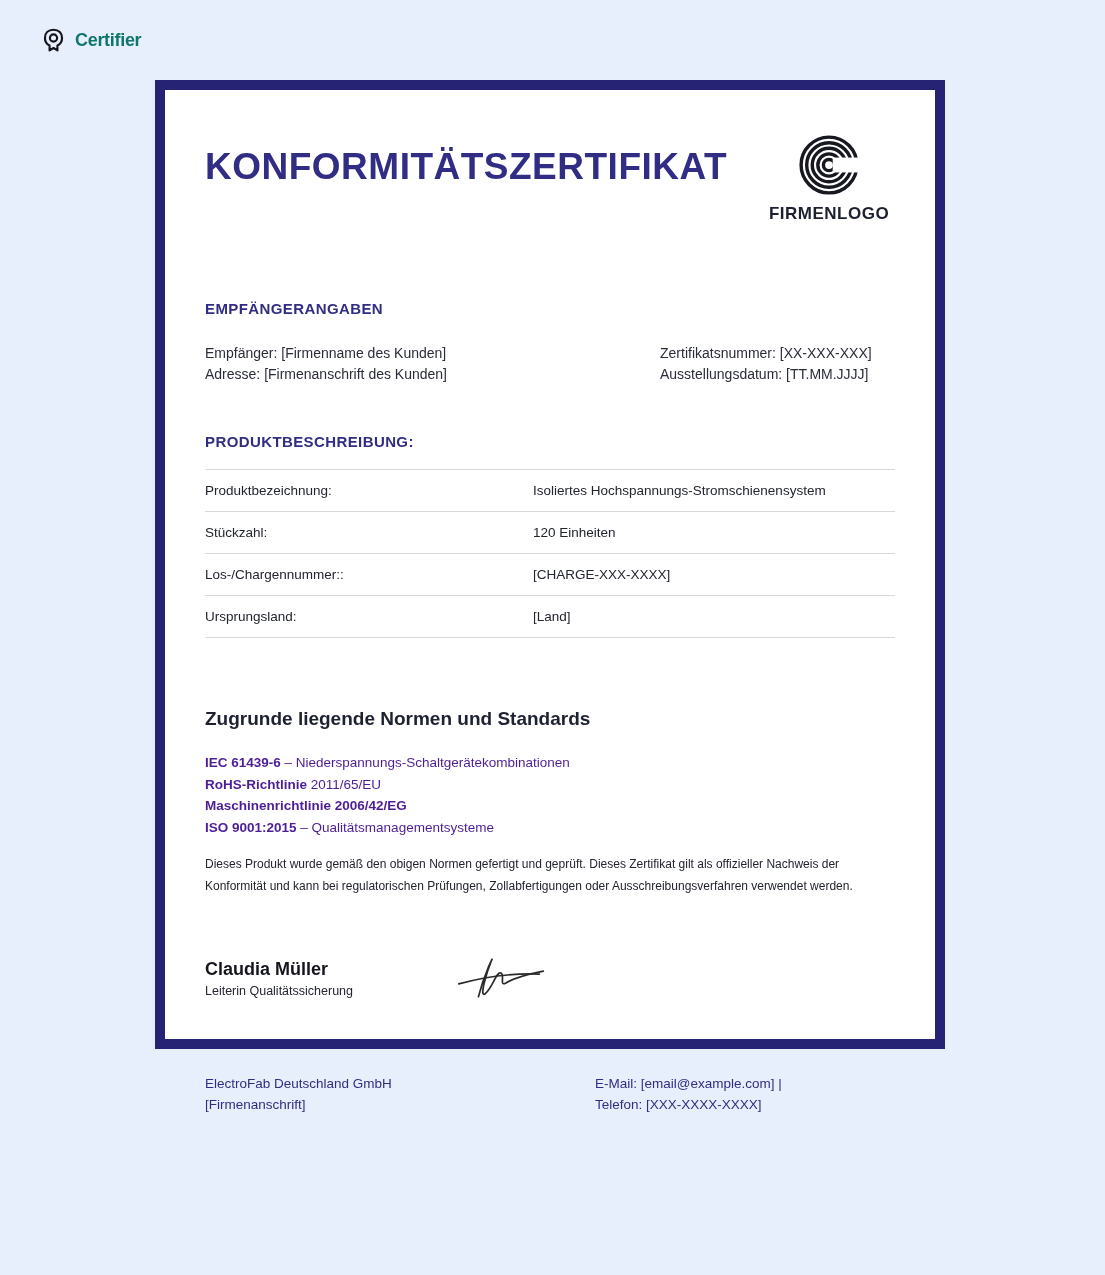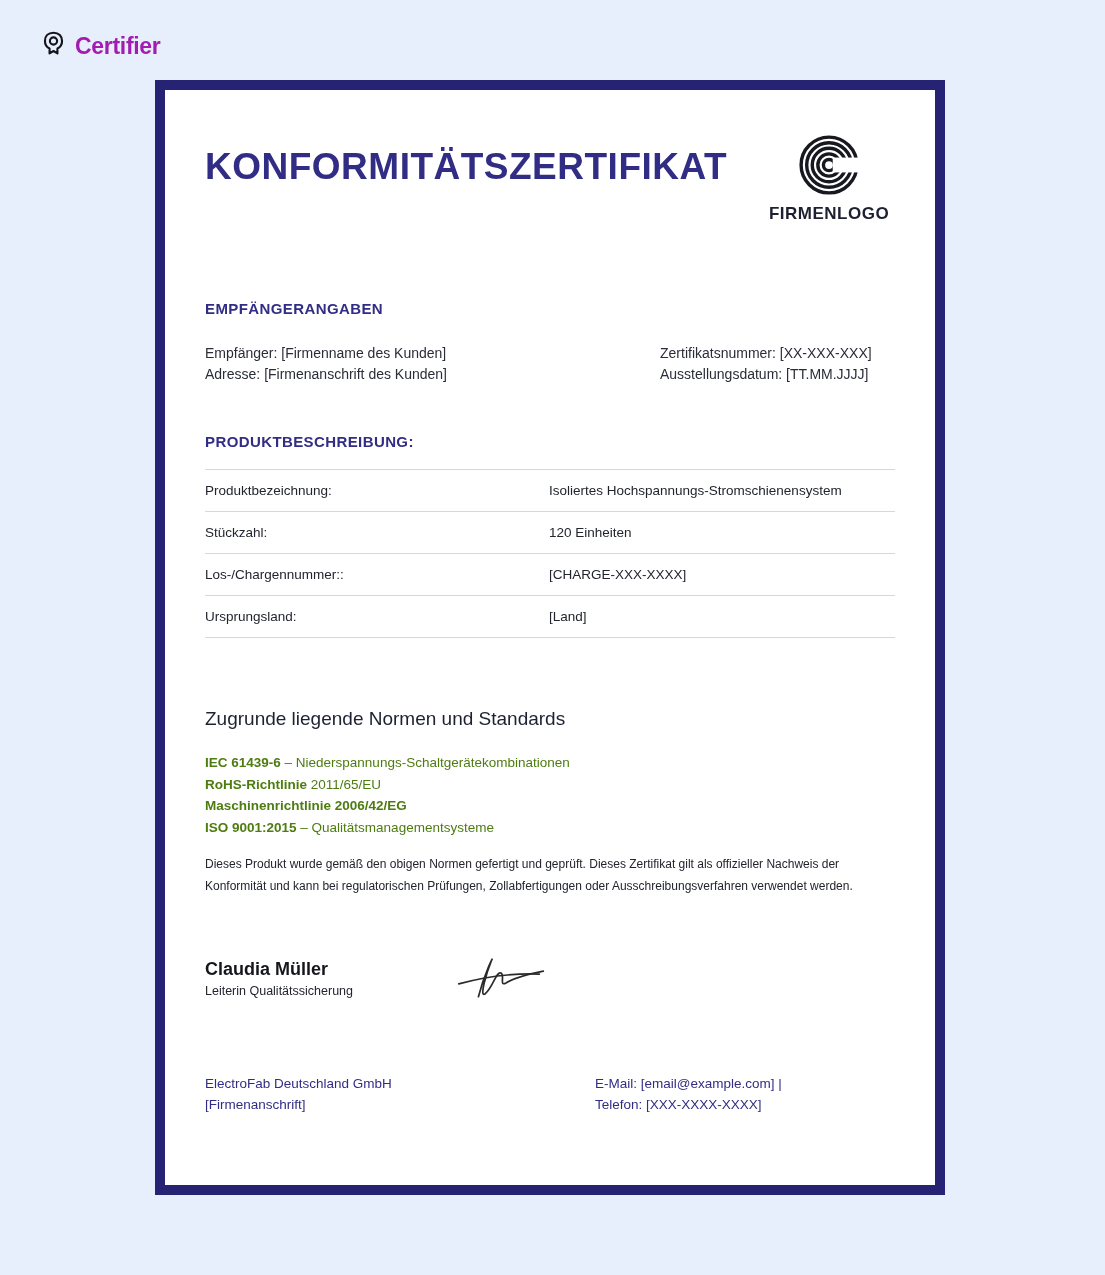--- a/index.html
+++ b/index.html
@@ -12,48 +12,48 @@
   html,body{margin:0;padding:0;}
   body{
     width:1105px;height:1275px;position:relative;overflow:hidden;
     background:var(--background);
     font-family:"Liberation Sans","DejaVu Sans",sans-serif;
     color:var(--text);
   }
   
   .brand{position:absolute;left:40px;top:27px;display:flex;align-items:center;gap:8px;}
   .brand-icon svg{display:block;}
-  .brand-name{font-size:23px;font-weight:700;color:#a21caf;letter-spacing:-0.3px;margin-top:6px;}
+  .brand-name{font-size:18px;font-weight:700;color:#0f766e;letter-spacing:-0.3px;}
 
   
   .certificate{
-    position:absolute;left:155px;top:80px;width:790px;height:1115px;
+    position:absolute;left:155px;top:80px;width:790px;height:969px;
     background:#fff;border:10px solid var(--border);
     padding:44px 40px 0 40px;
   }
   .cert-header{display:flex;justify-content:space-between;align-items:flex-start;}
   .cert-title{margin:12px 0 0;font-size:37px;font-weight:700;letter-spacing:0.5px;color:var(--accent);}
   .company-logo{width:132px;text-align:center;}
   .company-logo svg{display:block;margin:0 auto;}
   .company-logo-label{margin-top:8px;font-size:17px;font-weight:700;color:#1d2030;letter-spacing:0.5px;}
 
   .section-heading{margin:0;font-size:15px;font-weight:700;color:var(--accent);letter-spacing:0.4px;}
   .recipient-heading{margin-top:76px;}
   .recipient-grid{display:flex;margin-top:26px;font-size:14px;line-height:21px;color:#2a2d38;}
   .recipient-grid .colL{width:455px;}
 
   .product-heading{margin-top:48px;}
   .product-table{margin-top:19px;font-size:13.5px;color:#22252e;}
-  .trow{display:flex;align-items:center;padding:13px 0;border-bottom:1px solid #d8d8d8;gap:16px;}
+  .trow{display:flex;align-items:center;padding:13px 0;border-bottom:1px solid #d8d8d8;}
   .trow:first-child{border-top:1px solid #d8d8d8;}
   .tlabel{width:328px;}
   .tvalue{flex:1;}
 
-  .standards-heading{margin:70px 0 0;font-size:19px;font-weight:400;color:#1d2130;}
-  .standards-list{margin-top:22px;font-size:13.5px;line-height:21.5px;color:#4d7c0f;}
+  .standards-heading{margin:70px 0 0;font-size:19px;font-weight:700;color:#1d2130;}
+  .standards-list{margin-top:22px;font-size:13.5px;line-height:21.5px;color:#4c1d95;}
   .standard-item b{font-weight:700;}
   .statement{margin:16px 0 0;max-width:658px;font-size:12px;line-height:21.5px;color:#22252e;}
 
   .signatures{display:flex;margin-top:50px;align-items:center;}
   .sig-half{display:flex;justify-content:space-between;align-items:center;}
   .sig-half.left{width:390px;padding-right:32px;}
   .sig-half.right{flex:1;}
   .sig-name{font-size:18px;font-weight:700;color:#15161d;}
   .sig-role{font-size:12.5px;margin-top:4px;color:#23262f;}
   .sig-mark svg{display:block;}

